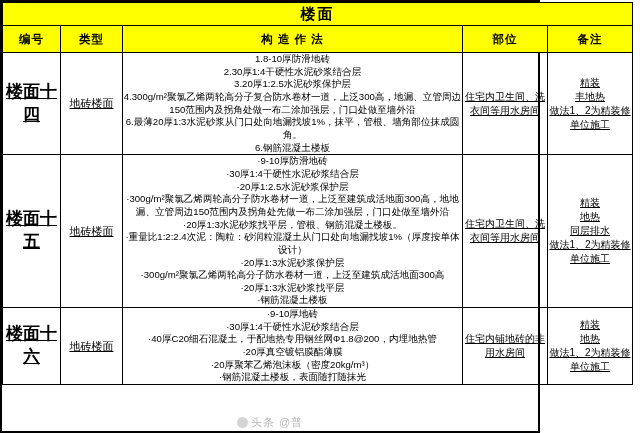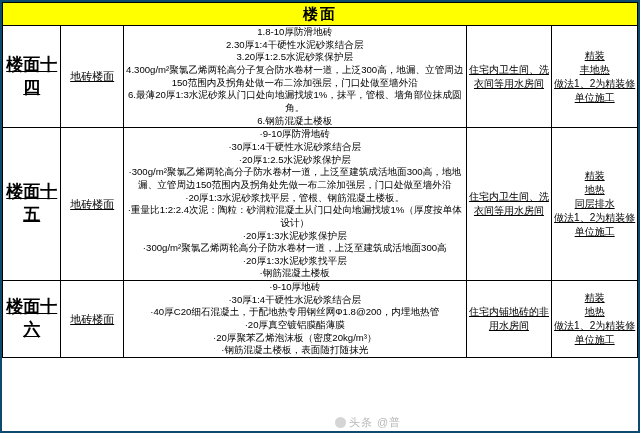--- a/index.html
+++ b/index.html
@@ -8,24 +8,24 @@
   }
   body {
     width: 640px;
     height: 433px;
     background: #ffffff;
     font-family: "Liberation Sans", sans-serif;
     overflow: hidden;
   }
   .page {
     position: relative;
-    width: 640px;
+    width: 540px;
     height: 433px;
     box-sizing: border-box;
-    border: 2px solid #0c4a6e;
+    border: 2px solid #000000;
     background: #fff;
   }
   table.main {
     width: 100%;
     border-collapse: collapse;
     table-layout: fixed;
   }
   table.main td, table.main th {
     border: 1px solid #000;
     vertical-align: middle;
@@ -89,21 +89,20 @@
     position: absolute;
     left: 0;
     bottom: 0;
     width: 100%;
     height: 18px;
     background: transparent;
     display: flex;
     align-items: center;
     justify-content: center;
     pointer-events: none;
-    margin-left: 48px;
   }
   .watermark {
     font-size: 11px;
     color: #b9b9b9;
     letter-spacing: 1px;
     display: flex;
     align-items: center;
     gap: 3px;
   }
   .wm-logo {
@@ -122,20 +121,27 @@
     <colgroup>
       <col class="col-id">
       <col class="col-type">
       <col class="col-method">
       <col class="col-part">
       <col class="col-note">
     </colgroup>
     <tbody>
       <tr>
         <td class="title-cell" colspan="5">楼面</td>
+      </tr>
+      <tr class="hdr">
+        <td>编号</td>
+        <td>类型</td>
+        <td>构 造 作 法</td>
+        <td>部位</td>
+        <td>备注</td>
       </tr>
 
       <tr>
         <td class="cell-center cell-id">楼面十四</td>
         <td class="cell-center">地砖楼面</td>
         <td class="method">
             <div>1.8-10厚防滑地砖</div>
             <div>2.30厚1:4干硬性水泥砂浆结合层</div>
             <div>3.20厚1:2.5水泥砂浆保护层</div>
             <div>4.300g/m²聚氯乙烯两轮高分子复合防水卷材一道，上泛300高，地漏、立管周边150范围内及拐角处做一布二涂加强层，门口处做至墙外沿</div>

